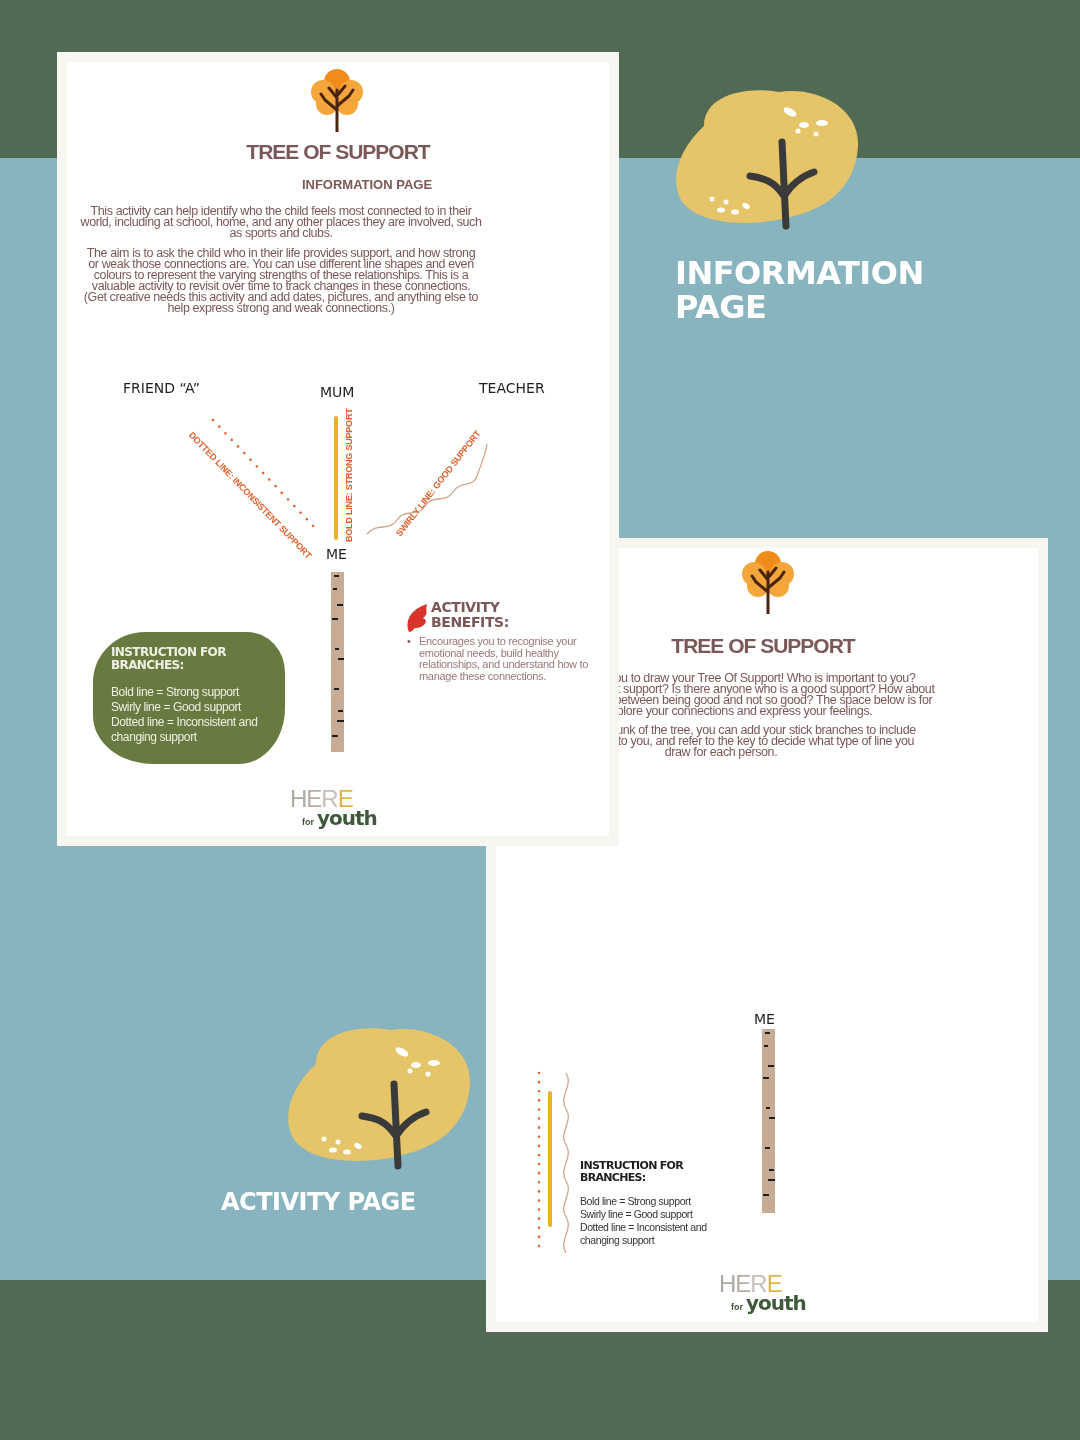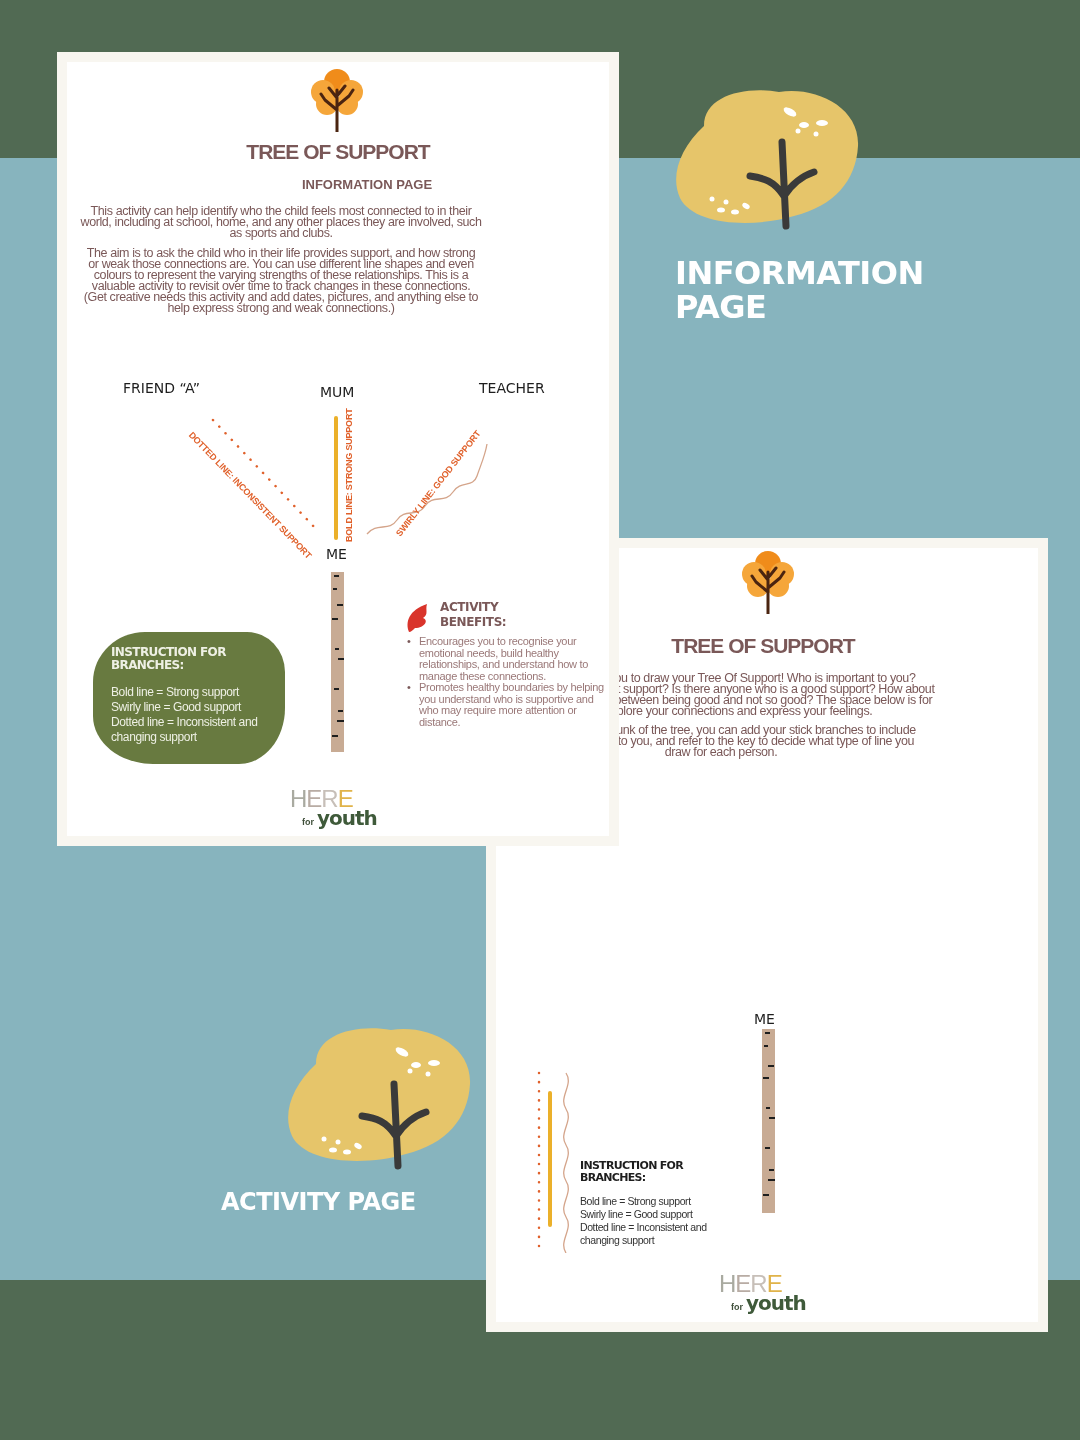--- a/index.html
+++ b/index.html
@@ -19,21 +19,21 @@
   .para { color: #7a5858; font-size: 12.5px; line-height: 11px; text-align: center; letter-spacing: -0.4px; }
   .name { font-family: "DejaVu Sans", sans-serif; font-size: 14px; color: #1e1e1e; }
   .rot-label { color: #e0612b; font-size: 9px; font-weight: bold; white-space: nowrap; transform-origin: left top; letter-spacing: -0.2px; }
 
   .instr-blob { position: absolute; left: 26px; top: 570px; width: 192px; height: 132px; background: #687a40; border-radius: 52px 38px 46px 60px / 50px 40px 56px 48px; color: #eef0e4; padding: 14px 18px; }
   .instr-blob .h { font-family: "DejaVu Sans", sans-serif; font-weight: bold; font-size: 12px; line-height: 13px; letter-spacing: -0.6px; }
   .instr-blob .l { font-size: 12px; line-height: 15px; margin-top: 0; letter-spacing: -0.4px; }
   .instr-blob .gap { height: 13px; }
 
   .benefits { position: absolute; left: 338px; top: 538px; width: 200px; }
-  .benefits .h { font-family: "DejaVu Sans", sans-serif; font-weight: bold; font-size: 12px; line-height: 15px; color: #7a5858; margin-left: 35px; letter-spacing: -0.4px; }
+  .benefits .h { font-family: "DejaVu Sans", sans-serif; font-weight: bold; font-size: 14px; line-height: 15px; color: #7a5858; margin-left: 26px; letter-spacing: -0.4px; }
   .benefits ul { list-style: none; margin-top: 6px; }
   .benefits li { position: relative; padding-left: 14px; color: #9a7878; font-size: 11px; line-height: 11.5px; letter-spacing: -0.3px; }
   .benefits li::before { content: "•"; position: absolute; left: 2px; top: 0; color: #7a5858; }
 
   .logo { position: absolute; text-align: left; }
   .logo .here { font-family: "Liberation Sans", sans-serif; font-size: 24px; letter-spacing: -1px; line-height: 22px; }
   .logo .here span:nth-child(1) { color: #a9aaa0; }
   .logo .here span:nth-child(2) { color: #b8aca4; }
   .logo .here span:nth-child(3) { color: #c7bfb8; }
   .logo .here span:nth-child(4) { color: #e0b34a; }
@@ -213,21 +213,20 @@
     <div class="benefits">
       <svg class="abs" style="left:0;top:2px;width:26px;height:32px" viewBox="0 0 26 32">
         <path d="M4 30 C 0 20, 4 8, 22 2 C 20 8, 24 12, 18 16 C 24 18, 20 26, 10 26 C 8 28, 6 30, 4 30 Z" fill="#d9342b"></path>
       </svg>
       <div class="h">
         <div>ACTIVITY</div>
         <div>BENEFITS:</div>
       </div>
       <ul>
         <li>Encourages you to recognise your emotional needs, build healthy relationships, and understand how to manage these connections.</li>
-        <li>Promotes healthy boundaries by helping you understand who is supportive and who may require more attention or distance.</li>
       </ul>
     </div>
 
     <div class="logo" style="left:223px;top:726px">
       <div class="here"><span>H</span><span>E</span><span>R</span><span>E</span></div>
       <div style="margin-left:12px;margin-top:-4px"><span class="for">for</span><span class="youth">youth</span></div>
     </div>
   </div>
 </div>
 

